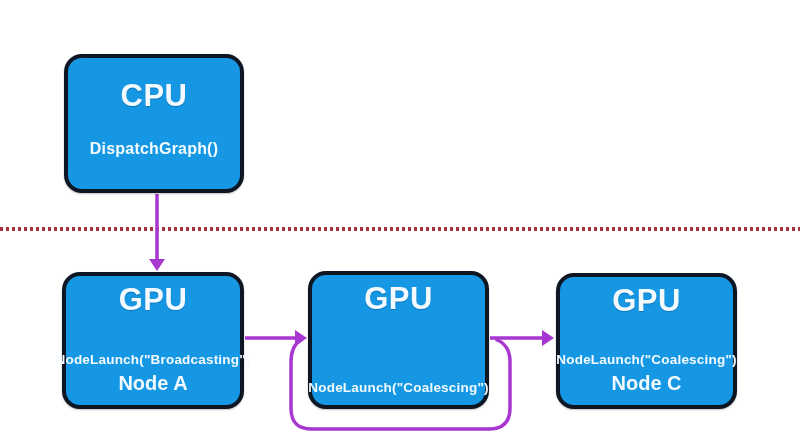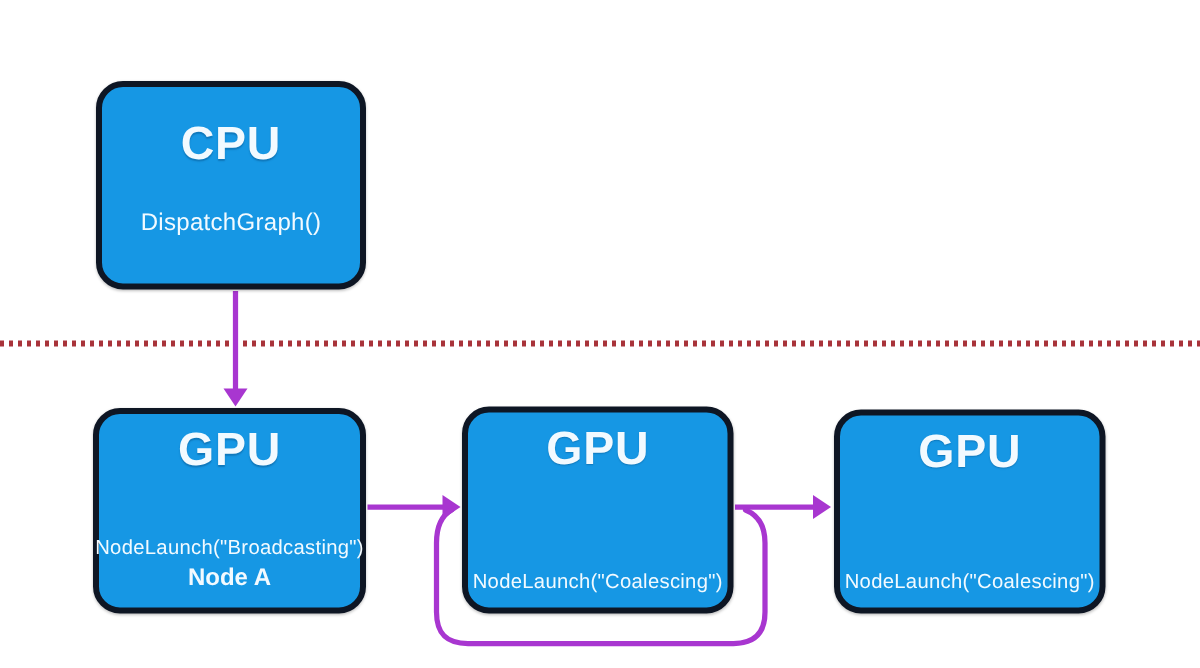--- a/index.html
+++ b/index.html
@@ -24,22 +24,22 @@
     align-items:center;
     color:#f2faff;
     box-shadow:0 1px 2px rgba(0,0,0,0.25);
   }
   .node .title{
     font-weight:bold;
     font-size:31px;
     letter-spacing:0.5px;
     text-shadow:0 1px 1px rgba(0,60,110,0.35);
   }
-  .node .line1{font-size:13.5px;font-weight:normal;letter-spacing:0.2px;}
-  .node .line2{font-size:16px;font-weight:bold;margin-top:5px;}
+  .node .line1{font-size:13.5px;font-weight:bold;letter-spacing:0.2px;}
+  .node .line2{font-size:20px;font-weight:bold;margin-top:5px;}
   .cpu-node{left:64px;top:38px;width:180px;height:139px;}
   .cpu-node .title{margin-top:20px;}
   .cpu-node .line1{font-size:16px;margin-top:26px;}
   .gpu-a{left:62px;top:256px;width:182px;height:137px;}
   .gpu-b{left:308px;top:255px;width:181px;height:138px;}
   .gpu-c{left:556px;top:257px;width:181px;height:136px;}
   .gpu-node .title{margin-top:6px;}
   .gpu-node .lines{margin-top:auto;margin-bottom:10px;text-align:center;}
   .divider{
     position:absolute;left:0;top:211px;width:800px;height:4px;
@@ -96,16 +96,17 @@
     <div class="title">GPU</div>
     <div class="lines">
       <div class="line1">NodeLaunch("Coalescing")</div>
     </div>
   </div>
 
   <div class="node gpu-node gpu-c">
     <div class="title">GPU</div>
     <div class="lines">
       <div class="line1">NodeLaunch("Coalescing")</div>
+      <div class="line2">Node C</div>
     </div>
   </div>
 
 </div>
 
 </body></html>

